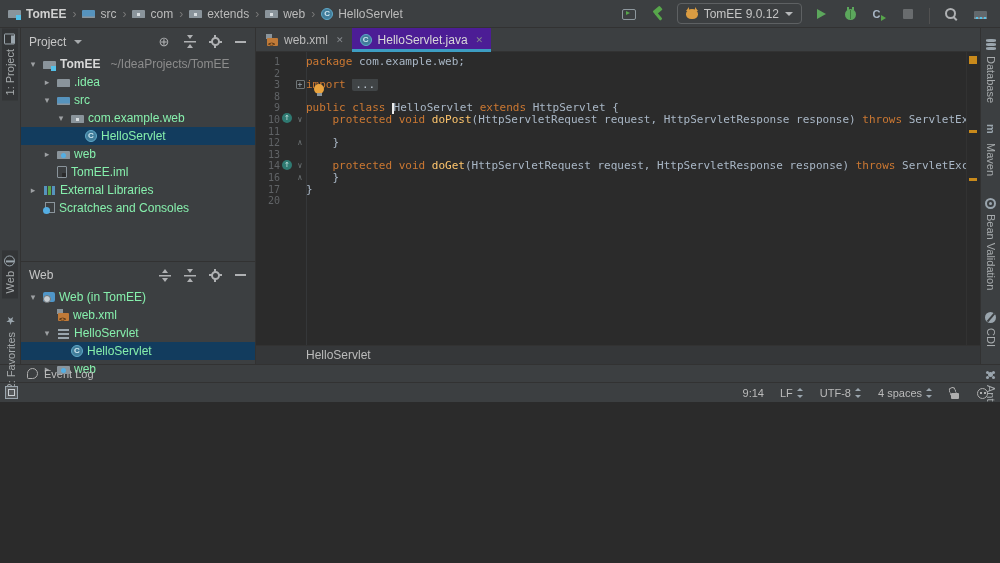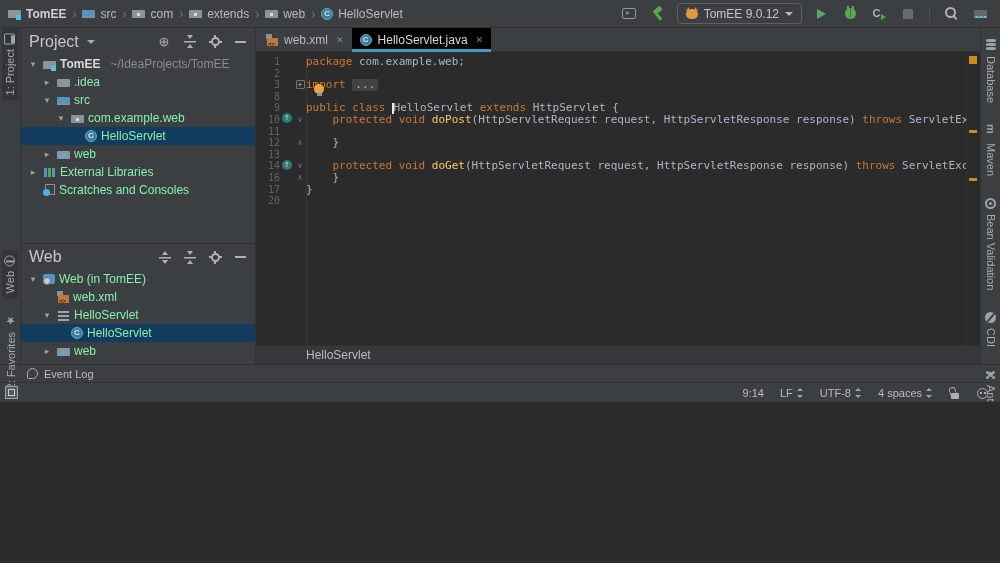--- a/index.html
+++ b/index.html
@@ -7,62 +7,62 @@
   .app { width:1000px; height:402px; display:flex; flex-direction:column; background:#3C3F41;
          font-family:"Liberation Sans", sans-serif; color:#BBBBBB; overflow:hidden; position:relative; }
 
   
   .toolbar { flex:0 0 28px; display:flex; align-items:center; justify-content:space-between;
              padding:0 10px 0 8px; border-bottom:1px solid #323232; }
   .breadcrumbs { display:flex; align-items:center; gap:4px; font-size:12px; }
   .bc-item { display:flex; align-items:center; gap:5px; cursor:default; }
   .bc-item:first-child .bc-label { font-weight:bold; color:#D0D0D0; }
   .bc-sep { color:#787878; font-size:12px; margin:0 2px; }
-  .toolbar-right { display:flex; align-items:center; gap:9px; }
+  .toolbar-right { display:flex; align-items:flex-end; gap:9px; }
   .tbtn { display:inline-flex; align-items:center; justify-content:center; width:20px; height:20px; }
   .tsep { width:1px; height:16px; background:#515151; margin:0 2px; }
   .runcfg { display:flex; align-items:center; gap:6px; border:1px solid #5E6163; border-radius:4px;
             height:21px; padding:0 8px; font-size:12px; color:#C5C5C5; }
 
   
   .main { flex:1; display:flex; min-height:0; }
 
   
   .stripe { flex:0 0 21px; background:#3C3F41; position:relative; font-size:11px; color:#A7ABAD; }
   .stripe-left { border-right:1px solid #323232; }
   .stripe-right { flex-basis:20px; border-left:1px solid #323232; }
   .vbtn { display:flex; align-items:center; gap:5px; padding:5px 2px; }
   .stripe-left .vbtn { writing-mode:vertical-rl; transform:rotate(180deg); margin:0 auto; }
   .stripe-right .vbtn { writing-mode:vertical-rl; margin:0 auto; }
   .vbtn.active { background:#333537; }
   .lgroup2 { margin-top:150px; }
 
   
   .left-col { flex:0 0 235px; border-right:1px solid #323232; display:flex; flex-direction:column; min-height:0; }
-  .panel-header { flex:0 0 27px; display:flex; align-items:center; padding:0 8px; gap:6px; font-size:16px; color:#C7C7C7; }
+  .panel-header { flex:0 0 27px; display:flex; align-items:center; padding:0 8px; gap:6px; font-size:12px; color:#C7C7C7; }
   .panel-header .spacer { flex:1; }
   .panel-header .hicons { display:flex; align-items:center; gap:11px; }
   .ph-caret { width:0; height:0; border-left:4px solid transparent; border-right:4px solid transparent;
               border-top:4px solid #A7ABAD; margin-left:2px; }
   .tree { font-size:12px; }
   .trow { height:18px; display:flex; align-items:center; gap:4px; white-space:nowrap; }
   .trow.sel { background:#123C5E; }
   .arr { width:12px; flex:0 0 12px; color:#9DA0A3; font-size:9px; text-align:center; }
   .tlabel { color:#86efac; }
   .tlabel.b { font-weight:bold; color:#D8D8D8; }
   .tsuffix { color:#8C8C8C; margin-left:6px; }
   .tree-gap { flex:0 0 44px; }
   .panel-split { border-top:1px solid #323232; }
   .left-fill { flex:1; }
 
   
   .editor-col { flex:1; display:flex; flex-direction:column; min-width:0; }
   .tabbar { flex:0 0 24px; display:flex; align-items:flex-end; background:#3C3F41; border-bottom:1px solid #323232; padding-left:2px; }
   .tab { display:flex; align-items:center; gap:6px; height:23px; padding:0 8px; font-size:12px; color:#BBBBBB; position:relative; }
-  .tab.active { background:#000000; color:#D8D8D8; }
+  .tab.active { background:#4c1d95; color:#D8D8D8; }
   .tab.active::after { content:""; position:absolute; left:0; right:0; bottom:-1px; height:3px; background:#3D9DC2; }
   .tab .x { color:#84888C; font-size:9px; margin-left:2px; }
 
   .editor { flex:1; background:#2B2B2B; position:relative; overflow:hidden;
             font-family:"DejaVu Sans Mono","Liberation Mono",monospace; font-size:11px; }
   .code-lines { position:absolute; left:0; top:4px; right:14px; }
   .cl { display:flex; height:11.6px; line-height:11.6px; white-space:pre; }
   .g { flex:0 0 50px; display:flex; align-items:center; }
   .ln { width:24px; text-align:right; color:#606366; font-size:10px; }
   .gmark { width:14px; text-align:center; }
@@ -400,20 +400,25 @@
           <div class="trow sel" style="padding-left:48px">
             <span class="arr"></span>
             <span class="ic i-servlet-class"></span>
             <span class="tlabel">HelloServlet</span>
           </div>
           <div class="trow" style="padding-left:20px">
             <span class="arr">▸</span>
             <span class="ic i-web-folder"></span>
             <span class="tlabel">web</span>
           </div>
+          <div class="trow" style="padding-left:20px">
+            <span class="arr"></span>
+            <span class="ic i-iml-file"></span>
+            <span class="tlabel">TomEE.iml</span>
+          </div>
           <div class="trow" style="padding-left:6px">
             <span class="arr">▸</span>
             <span class="ic i-libraries"></span>
             <span class="tlabel">External Libraries</span>
           </div>
           <div class="trow" style="padding-left:6px">
             <span class="arr"></span>
             <span class="ic i-scratches"></span>
             <span class="tlabel">Scratches and Consoles</span>
           </div>

